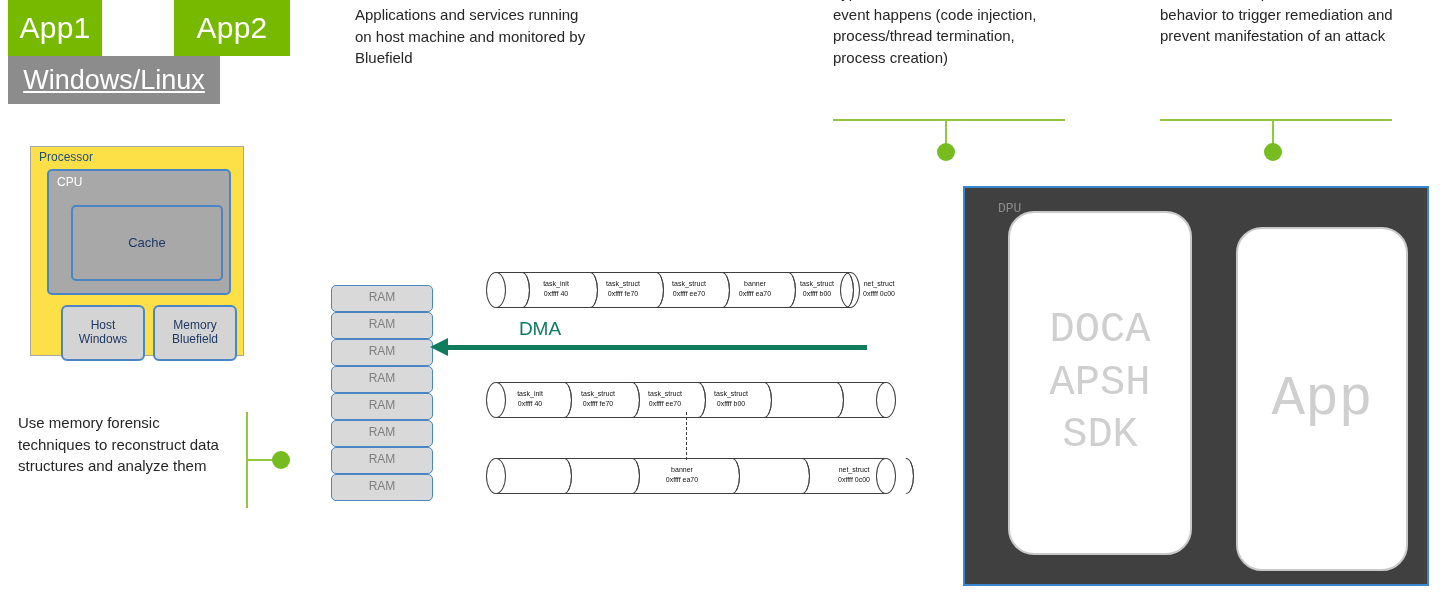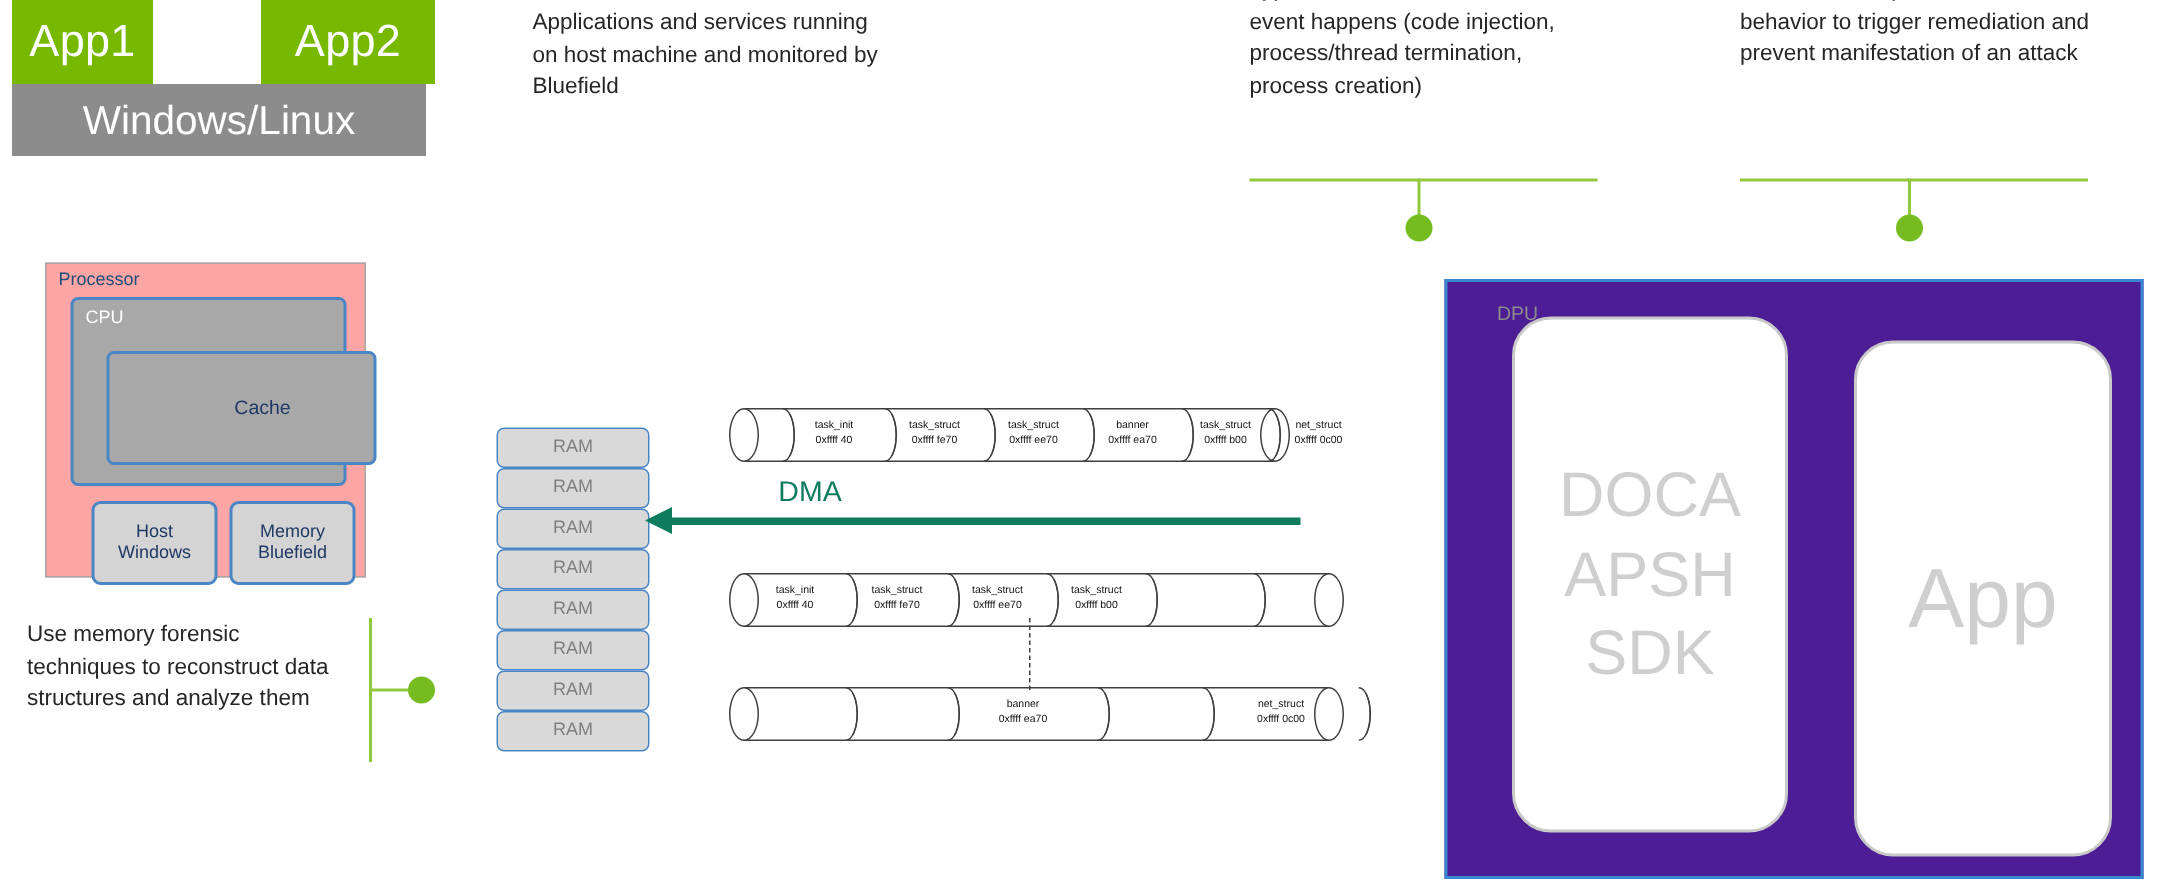--- a/index.html
+++ b/index.html
@@ -12,42 +12,42 @@
   
   .app-box{
     position:absolute;top:0;height:56px;
     background:#76b900;color:#ffffff;
     font-size:30px;line-height:56px;text-align:center;
     letter-spacing:.2px;
   }
   #app1{left:8px;width:94px;}
   #app2{left:174px;width:116px;}
   .os-bar{
-    position:absolute;left:8px;top:56px;width:276px;height:48px;
+    position:absolute;left:8px;top:56px;width:212px;height:48px;
     background:#8c8c8c;color:#ffffff;
-    font-size:27px;line-height:48px;text-align:center;
+    font-size:27px;line-height:48px;text-align:center;text-decoration:underline;
   }
 
   
   .processor{
     position:absolute;left:30px;top:146px;width:212px;height:208px;
-    background:#fca5a5;border:1px solid #a6a6a6;margin-top:29px;
+    background:#fde047;border:1px solid #a6a6a6;
   }
   .processor .ttl{
     position:absolute;left:8px;top:3px;font-size:12px;color:#1f4e79;
   }
   .cpu{
     position:absolute;left:16px;top:22px;width:180px;height:122px;
     background:#a8a8a8;border:2px solid #4a86c5;border-radius:5px;
   }
   .cpu .ttl{position:absolute;left:8px;top:4px;font-size:12px;color:#ffffff;}
   .cache{
     position:absolute;left:22px;top:34px;width:148px;height:72px;
     background:#a8a8a8;border:2px solid #4a86c5;border-radius:5px;
-    font-size:13px;color:#1f3864;text-align:center;line-height:72px;padding-left:28px;
+    font-size:13px;color:#1f3864;text-align:center;line-height:72px;
   }
   .smallbox{
     position:absolute;top:158px;width:80px;height:52px;
     background:#d4d4d4;border:2px solid #4a86c5;border-radius:6px;
     font-size:12px;font-weight:normal;color:#1f3864;
     display:flex;align-items:center;justify-content:center;text-align:center;
     line-height:1.15;
   }
   #host-bridge{left:30px;}
   #mem-ctrl{left:122px;text-align:center;}
@@ -117,21 +117,21 @@
   .conn-h{position:absolute;height:2px;background:#92c83e;}
   .conn-v{position:absolute;width:2px;background:#92c83e;}
   .conn-dot{
     position:absolute;width:18px;height:18px;border-radius:50%;
     background:#76bc21;
   }
 
   
   .dpu{
     position:absolute;left:963px;top:186px;width:462px;height:396px;
-    border:2px solid #3b86d0;background:#4c1d95;
+    border:2px solid #3b86d0;background:#404040;font-family:Liberation Mono, monospace;
   }
   .dpu .ttl{position:absolute;left:33px;top:13px;font-size:13px;color:#8c8c8c;}
   .dpu-card{
     position:absolute;border:2px solid #c9c9c9;border-radius:26px;
     background:#ffffff;
     display:flex;align-items:center;justify-content:center;
     color:#cfcfcf;text-align:center;line-height:1.25;
   }
   #doca-card{left:43px;top:23px;width:180px;height:340px;font-size:42px;}
   #app-card{left:271px;top:39px;width:168px;height:340px;font-size:56px;}

